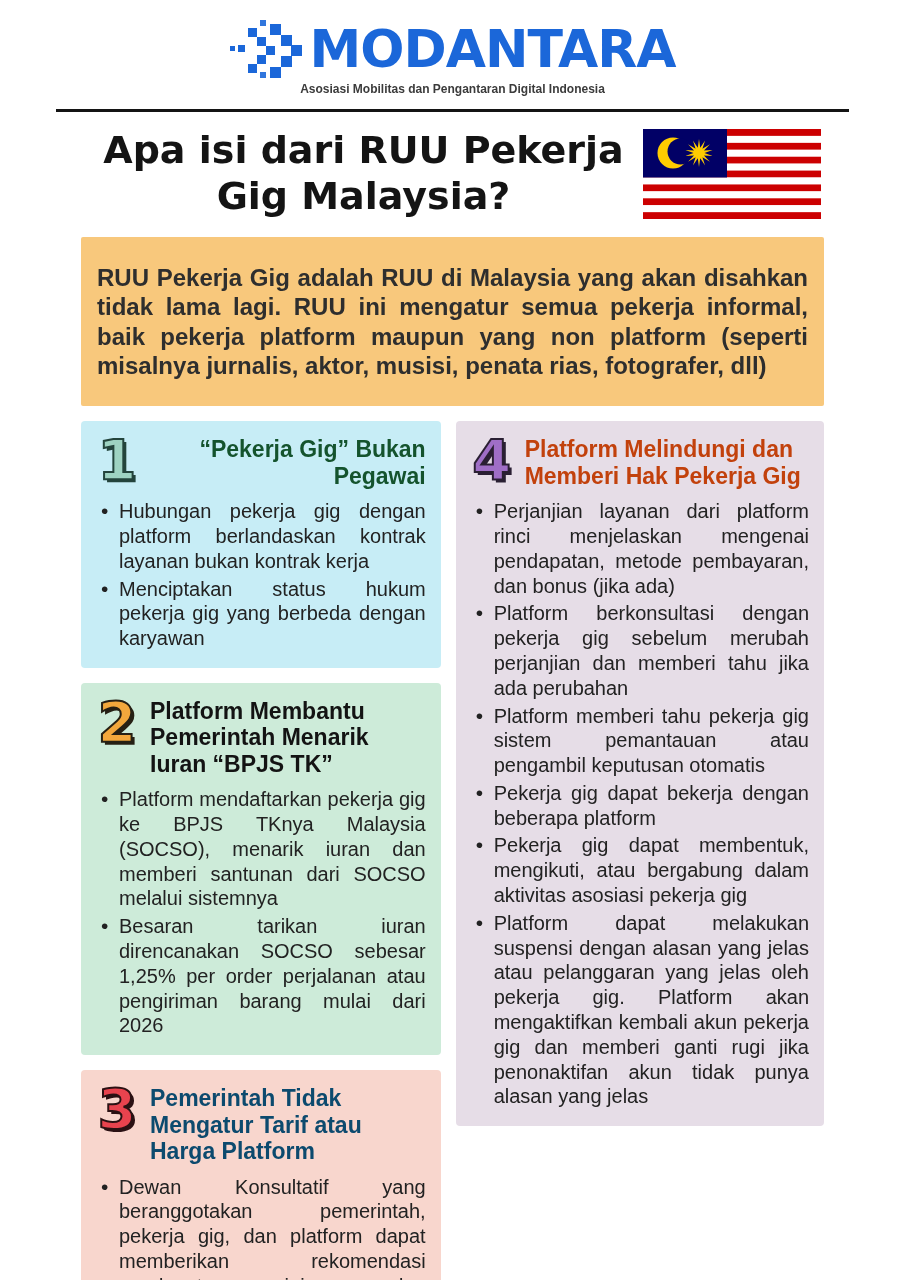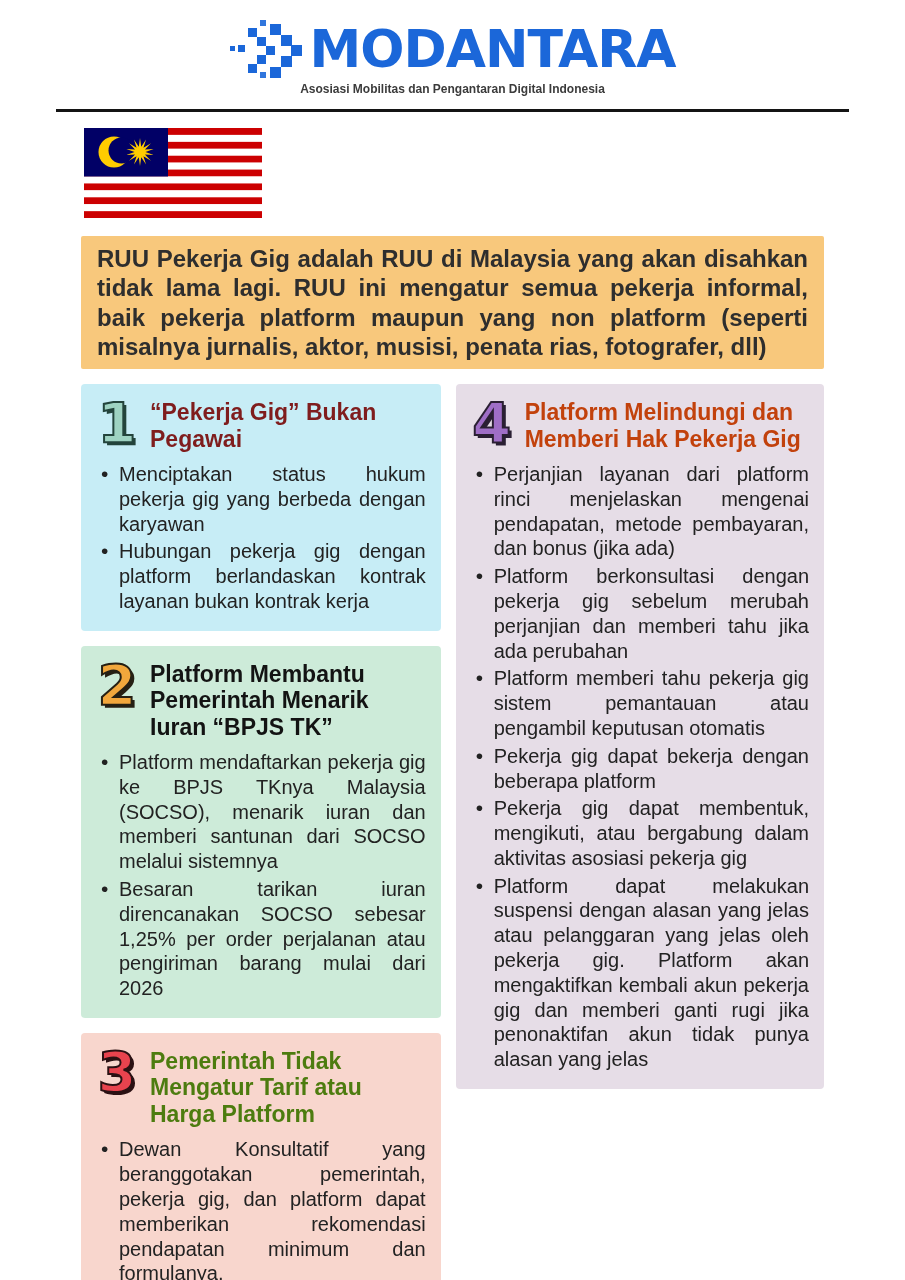--- a/index.html
+++ b/index.html
@@ -22,21 +22,21 @@
   .title-row{display:flex;align-items:center;padding:16px 28px 6px 28px;}
   .title{
     flex:1;text-align:center;
     font-family:"DejaVu Sans",sans-serif;font-weight:800;
     font-size:38px;line-height:1.2;color:#141414;padding:0 10px;
   }
   .flag{width:178px;height:90px;flex:0 0 auto;display:block;}
   
   .intro{
     margin:12px 25px 0 25px;background:#F8C87C;border-radius:2px;
-    padding:8px 16px;min-height:112px;
+    padding:26px 16px;min-height:112px;
     font-size:24px;font-weight:700;color:#2e2e2e;
     line-height:1.22;text-align:justify;
   }
   
   .columns{display:flex;gap:15px;margin:15px 25px 0 25px;align-items:flex-start;}
   .col-left{width:415px;display:flex;flex-direction:column;gap:15px;box-sizing:border-box;}
   .col-right{width:425px;box-sizing:border-box;}
   .card{border-radius:4px;padding:12px 15px 14px 13px;box-sizing:border-box;}
   .card-blue{background:#C7EDF6;}
   .card-green{background:#CDEBD9;}
@@ -46,23 +46,23 @@
   .num{
     font-family:"DejaVu Sans",sans-serif;font-weight:800;
     font-size:56px;line-height:0.95;flex:0 0 auto;min-width:46px;text-align:center;
     -webkit-text-stroke:2px #222;
   }
   .num-1{color:#9ED3C2;-webkit-text-stroke-color:#23443C;text-shadow:3px 3px 0 #23443C;}
   .num-2{color:#F2A73C;-webkit-text-stroke-color:#262014;text-shadow:3px 3px 0 #262014;}
   .num-3{color:#E8434E;-webkit-text-stroke-color:#2b1113;text-shadow:3px 3px 0 #2b1113;}
   .num-4{color:#9F6EC6;-webkit-text-stroke-color:#2a1f33;text-shadow:3px 3px 0 #2a1f33;}
   .head-text{font-size:23px;font-weight:700;line-height:1.15;padding-top:3px;}
-  .head-1{color:#7f1d1d;}
+  .head-1{color:#14532d;text-align:right;}
   .head-2{color:#131313;}
-  .head-3{color:#4d7c0f;}
+  .head-3{color:#0c4a6e;}
   .head-4{color:#c2410c;}
   .bullets{margin:10px 0 0 0;padding:0;list-style:none;}
   .bullets li{
     position:relative;padding-left:25px;margin-bottom:3px;
     font-size:20px;line-height:1.24;color:#222;text-align:justify;
   }
   .bullets li::before{content:"\2022";position:absolute;left:7px;top:-1px;font-size:21px;color:#222;}
 </style>
 </head>
 <body>
@@ -89,20 +89,21 @@
           <rect x="40" y="47" width="11" height="11"></rect>
         </g>
       </svg>
       <div class="logo-text">MODANTARA</div>
     </div>
     <div class="tagline">Asosiasi Mobilitas  dan Pengantaran Digital Indonesia</div>
     <div class="divider"></div>
   </div>
 
   <div class="title-row">
+    <div class="title">Apa isi dari RUU Pekerja Gig Malaysia?</div>
     <svg class="flag" viewBox="0 0 178 90" aria-hidden="true">
 
       <g>
         <rect x="0" y="0" width="178" height="6.93" fill="#CC0001"></rect>
         <rect x="0" y="6.93" width="178" height="6.93" fill="#ffffff"></rect>
         <rect x="0" y="13.86" width="178" height="6.93" fill="#CC0001"></rect>
         <rect x="0" y="20.79" width="178" height="6.93" fill="#ffffff"></rect>
         <rect x="0" y="27.72" width="178" height="6.93" fill="#CC0001"></rect>
         <rect x="0" y="34.65" width="178" height="6.93" fill="#ffffff"></rect>
         <rect x="0" y="41.58" width="178" height="6.93" fill="#CC0001"></rect>
@@ -125,22 +126,22 @@
   <div class="columns">
 
     <div class="col-left">
 
       <div class="card card-blue">
         <div class="card-head">
           <div class="num num-1">1</div>
           <div class="head-text head-1">“Pekerja Gig” Bukan Pegawai</div>
         </div>
         <ul class="bullets">
+          <li>Hubungan pekerja gig dengan platform berlandaskan kontrak layanan bukan kontrak kerja</li>
           <li>Menciptakan status hukum pekerja gig yang berbeda dengan karyawan</li>
-          <li>Hubungan pekerja gig dengan platform berlandaskan kontrak layanan bukan kontrak kerja</li>
         </ul>
       </div>
 
       <div class="card card-green">
         <div class="card-head">
           <div class="num num-2">2</div>
           <div class="head-text head-2">Platform Membantu Pemerintah Menarik Iuran “BPJS TK”</div>
         </div>
         <ul class="bullets">
           <li>Platform mendaftarkan pekerja gig ke BPJS TKnya Malaysia (SOCSO), menarik iuran dan memberi santunan dari SOCSO melalui sistemnya</li>

